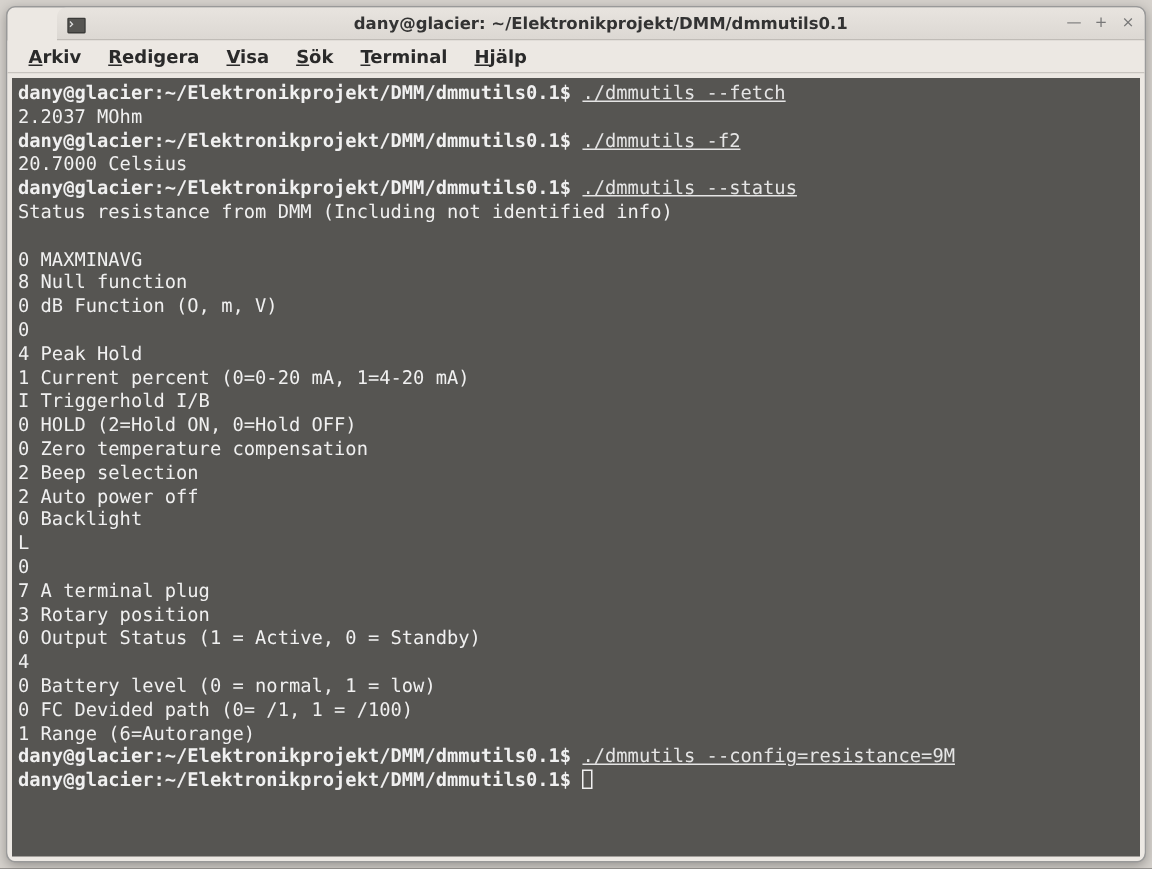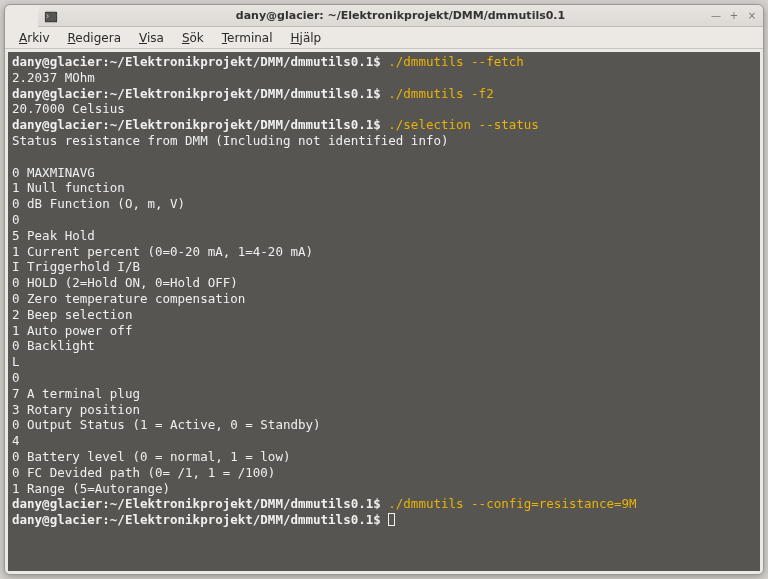--- a/index.html
+++ b/index.html
@@ -63,20 +63,21 @@
   }
   .title-icon svg { width: 14px; height: 14px; }
   .menubar {
     height: 22px;
     background: #ece8e3;
     display: flex;
     align-items: center;
     padding: 0 6px;
     gap: 2px;
     border-bottom: 1px solid #c8c4bf;
+    font-weight: bold;
   }
   .menuitem {
     font-size: 12px;
     color: #2a2a2a;
     padding: 2px 8px;
     cursor: pointer;
   }
   .menuitem .ul { text-decoration: underline; }
   .term-wrap {
     flex: 1;
@@ -90,21 +91,21 @@
     height: 100%;
     font-family: "DejaVu Sans Mono", monospace;
     font-size: 12.5px;
     line-height: 15.8px;
     color: #f0f0f0;
     padding: 2px 4px;
     white-space: pre;
     overflow: hidden;
   }
   .prompt { color: #f0f0f0; font-weight: bold; }
-  .cmd { color: #eab308; }
+  .cmd { color: #e5e5e5; text-decoration: underline; }
   .cursor {
     display: inline-block;
     width: 7px;
     height: 13px;
     border: 1px solid #f0f0f0;
     vertical-align: -2px;
   }
 </style>
 </head>
 <body>
@@ -133,40 +134,40 @@
     <div class="menuitem"><span class="ul">S</span><span>ök</span></div>
     <div class="menuitem"><span class="ul">T</span><span>erminal</span></div>
     <div class="menuitem"><span class="ul">H</span><span>jälp</span></div>
   </div>
 
   <div class="term-wrap">
     <div class="term"><span class="prompt">dany@glacier:~/Elektronikprojekt/DMM/dmmutils0.1$ </span><span class="cmd">./dmmutils --fetch</span>
 <span>2.2037 MOhm</span>
 <span class="prompt">dany@glacier:~/Elektronikprojekt/DMM/dmmutils0.1$ </span><span class="cmd">./dmmutils -f2</span>
 <span>20.7000 Celsius</span>
-<span class="prompt">dany@glacier:~/Elektronikprojekt/DMM/dmmutils0.1$ </span><span class="cmd">./selection --status</span>
+<span class="prompt">dany@glacier:~/Elektronikprojekt/DMM/dmmutils0.1$ </span><span class="cmd">./dmmutils --status</span>
 <span>Status resistance from DMM (Including not identified info)</span>
 <span></span>
 <span>0 MAXMINAVG</span>
-<span>1 Null function</span>
+<span>8 Null function</span>
 <span>0 dB Function (O, m, V)</span>
 <span>0</span>
-<span>5 Peak Hold</span>
+<span>4 Peak Hold</span>
 <span>1 Current percent (0=0-20 mA, 1=4-20 mA)</span>
 <span>I Triggerhold I/B</span>
 <span>0 HOLD (2=Hold ON, 0=Hold OFF)</span>
 <span>0 Zero temperature compensation</span>
 <span>2 Beep selection</span>
-<span>1 Auto power off</span>
+<span>2 Auto power off</span>
 <span>0 Backlight</span>
 <span>L</span>
 <span>0</span>
 <span>7 A terminal plug</span>
 <span>3 Rotary position</span>
 <span>0 Output Status (1 = Active, 0 = Standby)</span>
 <span>4</span>
 <span>0 Battery level (0 = normal, 1 = low)</span>
 <span>0 FC Devided path (0= /1, 1 = /100)</span>
-<span>1 Range (5=Autorange)</span>
+<span>1 Range (6=Autorange)</span>
 <span class="prompt">dany@glacier:~/Elektronikprojekt/DMM/dmmutils0.1$ </span><span class="cmd">./dmmutils --config=resistance=9M</span>
 <span class="prompt">dany@glacier:~/Elektronikprojekt/DMM/dmmutils0.1$ </span><span class="cursor"></span></div>
   </div>
 </div>
 
 </body></html>

